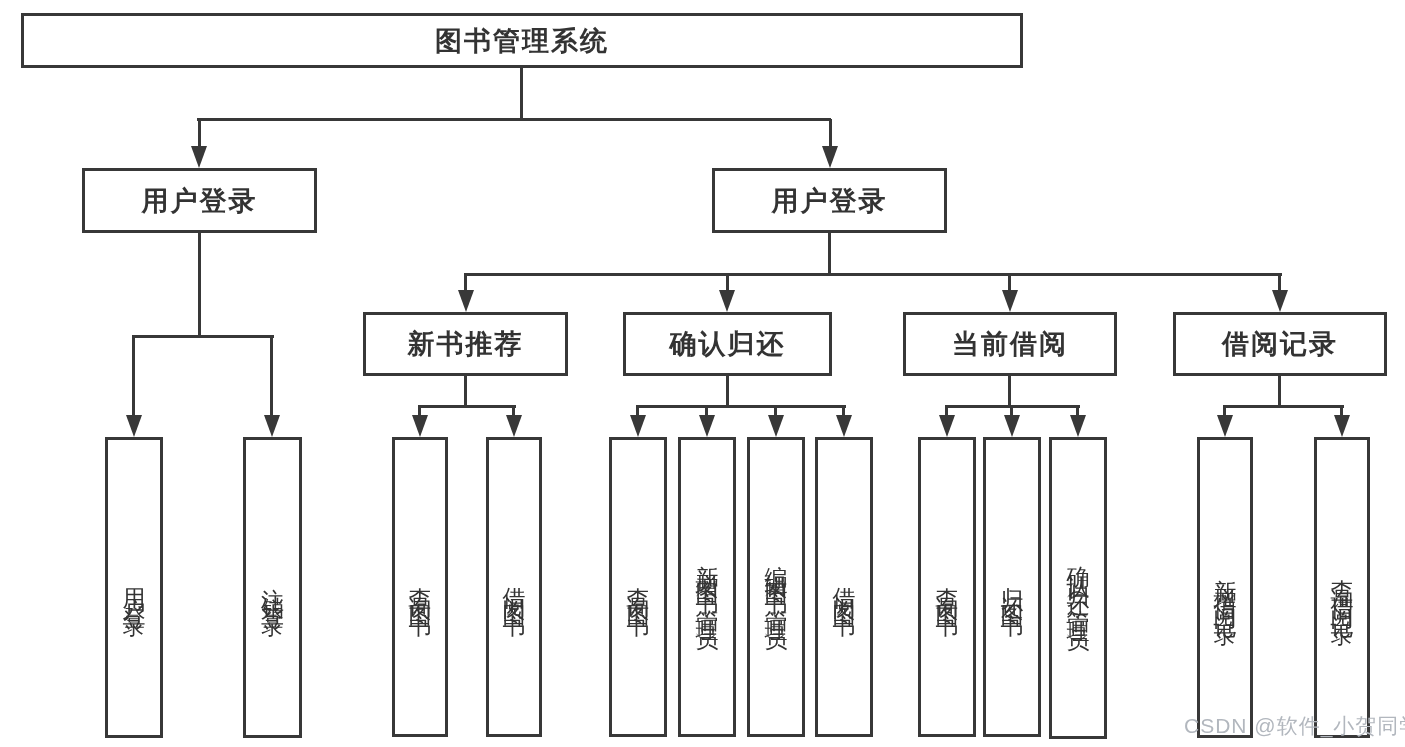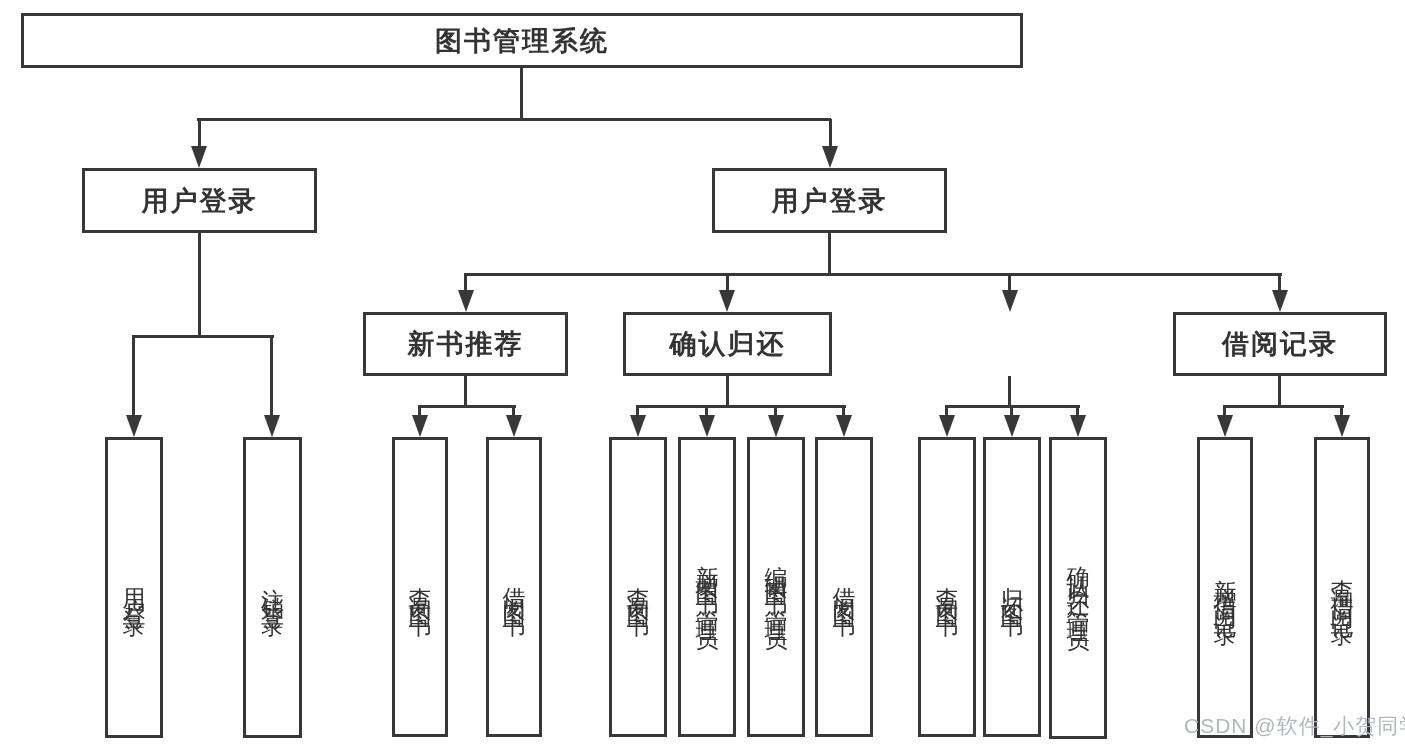--- a/index.html
+++ b/index.html
@@ -88,20 +88,23 @@
   <div class="ah" style="left:1002px;top:290px;"></div>
   <div class="line" style="left:1278px;top:274px;width:3px;height:21px;"></div>
   <div class="ah" style="left:1272px;top:290px;"></div>
 
   <div class="box hbox" style="left:363px;top:312px;width:205px;height:64px;">
     <span>新书推荐</span>
   </div>
   <div class="box hbox" style="left:623px;top:312px;width:209px;height:64px;">
     <span>确认归还</span>
   </div>
+  <div class="box hbox" style="left:903px;top:312px;width:214px;height:64px;">
+    <span>当前借阅</span>
+  </div>
   <div class="box hbox" style="left:1173px;top:312px;width:214px;height:64px;">
     <span>借阅记录</span>
   </div>
 
   <div class="line" style="left:464px;top:376px;width:3px;height:31px;"></div>
   <div class="line" style="left:418px;top:405px;width:98px;height:3px;"></div>
   <div class="line" style="left:418px;top:406px;width:3px;height:11px;"></div>
   <div class="ah" style="left:412px;top:415px;"></div>
   <div class="line" style="left:512px;top:406px;width:3px;height:11px;"></div>
   <div class="ah" style="left:506px;top:415px;"></div>

